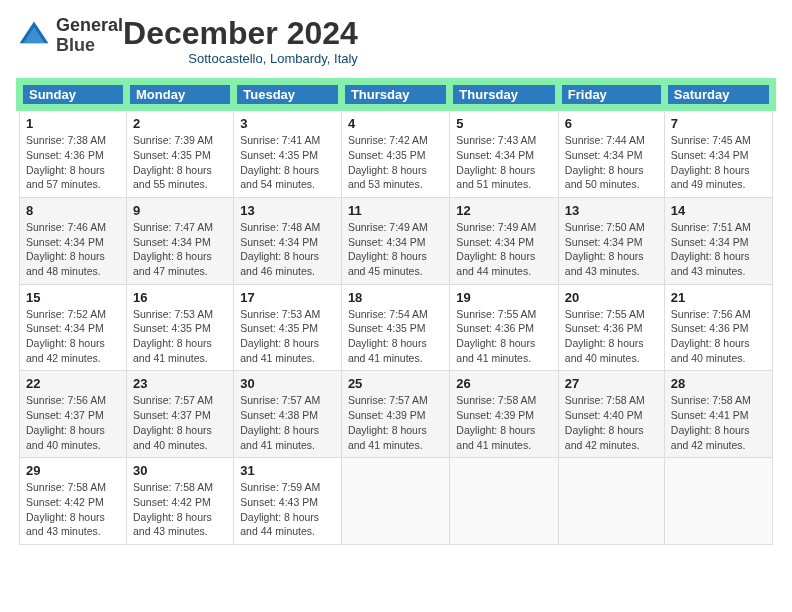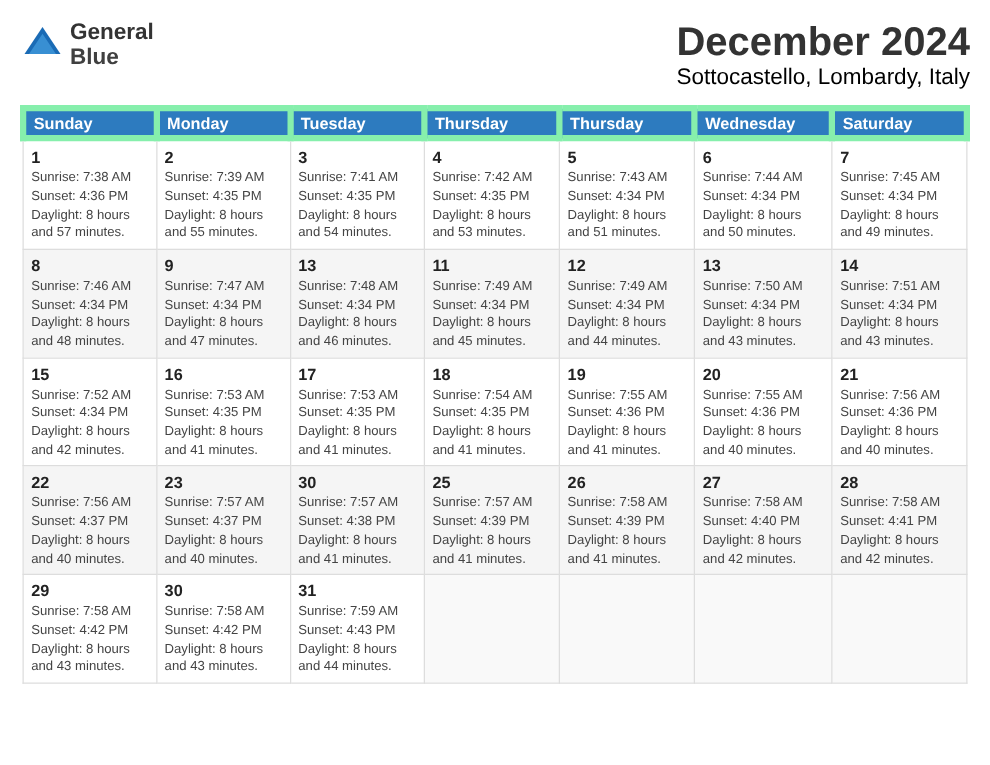--- a/index.html
+++ b/index.html
@@ -5,21 +5,21 @@
     * { box-sizing: border-box; margin: 0; padding: 0; }
     body {
       font-family: Arial, sans-serif;
       background: #fff;
       width: 792px;
       min-height: 612px;
       padding: 16px;
     }
     .header-area {
       display: flex;
-      justify-content: space-between;
+      justify-content: flex-start;
       align-items: flex-start;
       margin-bottom: 12px;
     }
     .logo {
       display: flex;
       align-items: center;
       gap: 4px;
     }
     .logo-text {
       font-size: 18px;
@@ -35,38 +35,38 @@
     .title-area {
       text-align: right;
     }
     .month-title {
       font-size: 32px;
       font-weight: bold;
       color: #333;
       line-height: 1.1;
     }
     .subtitle {
-      font-size: 18px;
-      color: #000000;
+      font-size: 13px;
+      color: #0c4a6e;
     }
     .calendar {
       width: 100%;
       border-collapse: collapse;
       font-size: 11px;
     }
     .calendar thead tr {
       background-color: #2d7bbf;
       color: white;
     }
     .calendar thead th {
       padding: 2px 6px;
       text-align: left;
       font-size: 13px;
       font-weight: bold;
-      border: 5px solid #86efac;
+      border: 7px solid #86efac;
     }
     .calendar tbody tr {
       border-bottom: 1px solid #ccc;
     }
     .calendar tbody td {
       vertical-align: top;
       padding: 5px 6px;
       border: 1px solid #ddd;
       width: 113px;
       background: #fff;
@@ -111,21 +111,21 @@
 </div>
 
 <table class="calendar">
   <thead>
     <tr>
     <th>Sunday</th>
         <th>Monday</th>
         <th>Tuesday</th>
         <th>Thursday</th>
         <th>Thursday</th>
-        <th>Wednesday</th>
+        <th>Friday</th>
         <th>Saturday</th>
       </tr>
   </thead>
   <tbody id="calendar-body">
   <tr>
         <td>
           <span class="day-num">1</span>
           <div class="day-info" style="white-space: pre-line;">Sunrise: 7:38 AM
 Sunset: 4:36 PM
 Daylight: 8 hours

